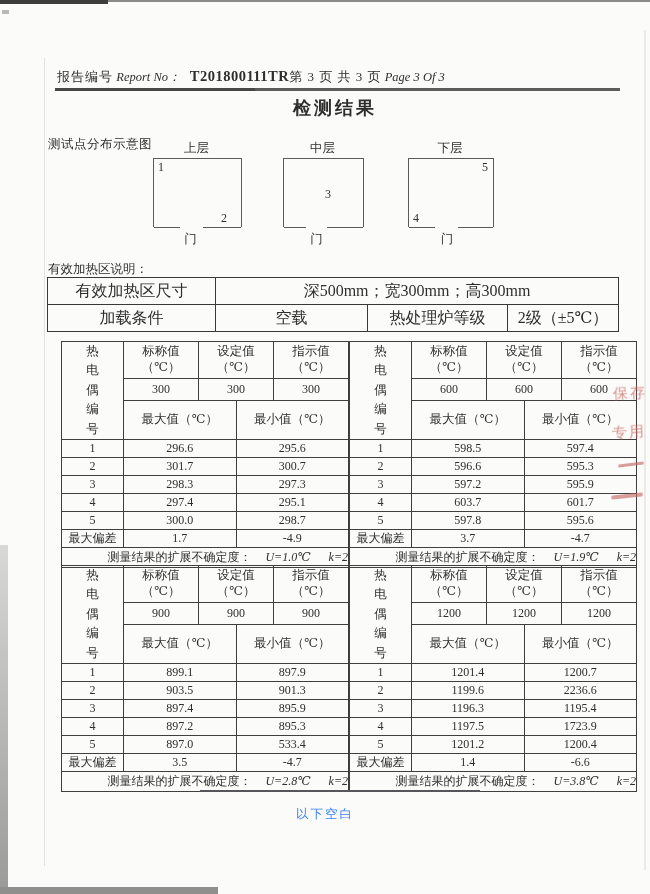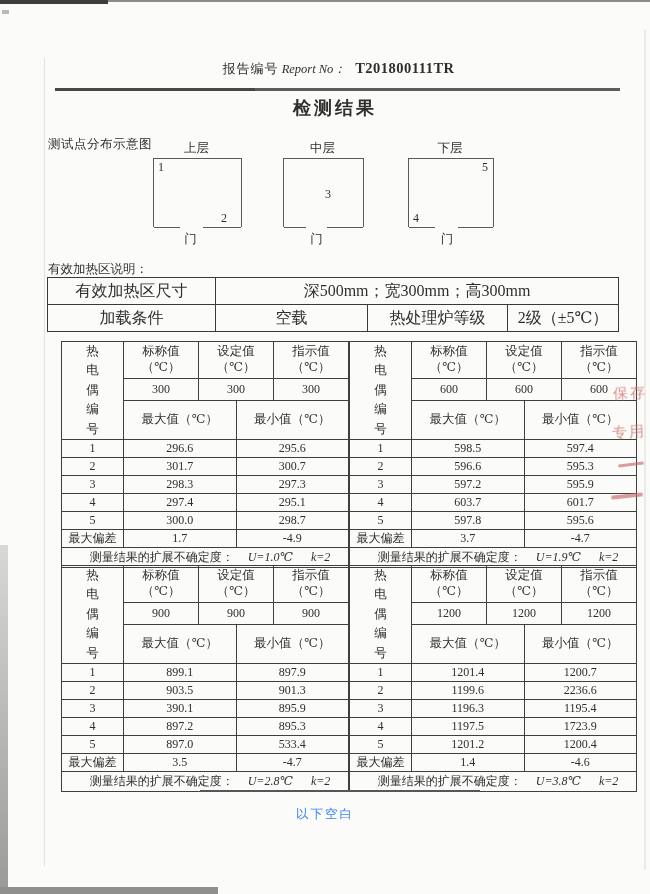--- a/index.html
+++ b/index.html
@@ -9,21 +9,21 @@
   
   .scan-top{position:absolute;top:0;left:0;width:650px;height:2px;background:#8a8a88;}
   .scan-top-dark{position:absolute;top:0;left:0;width:108px;height:4px;background:#3d3d3b;}
   .scan-corner{position:absolute;top:10px;left:2px;width:7px;height:4px;background:#b9b9b7;}
   .scan-left{position:absolute;left:0;top:545px;width:8px;height:349px;background:linear-gradient(#d8d8d6,#9a9a98);}
   .scan-bottom{position:absolute;left:0;top:887px;width:218px;height:7px;background:#8f8f8d;}
   .crease{position:absolute;left:44px;top:58px;width:1px;height:808px;background:#e3e1dd;}
   .right-shadow{position:absolute;left:644px;top:30px;width:2px;height:840px;background:#eceae6;}
 
   
-  .hdr{position:absolute;top:60px;left:57px;width:563px;display:flex;justify-content:center;align-items:baseline;font-size:13px;}
+  .hdr{position:absolute;top:68px;left:57px;width:563px;display:flex;justify-content:flex-start;align-items:baseline;font-size:13px;}
   .hdr .cjk{letter-spacing:1px;}
   .hdr .en{font-style:italic;font-size:12.5px;}
   .hdr .repno{font-weight:bold;font-size:14.5px;letter-spacing:.5px;margin-left:6px;font-style:normal;}
   .rule{position:absolute;top:88px;left:55px;width:565px;height:3px;background:#5c5c5a;}
   .rule-d{position:absolute;top:88px;left:55px;width:200px;height:3px;background:#474745;}
 
   .title-cn{position:absolute;top:96px;left:45px;width:580px;text-align:center;font-size:18px;font-weight:bold;letter-spacing:3px;}
   .title-en{position:absolute;top:119px;left:45px;width:580px;text-align:center;font-size:13.5px;font-weight:bold;font-style:italic;}
 
   .diag-caption{position:absolute;top:136px;left:48px;font-size:12.5px;letter-spacing:.5px;}
@@ -42,21 +42,21 @@
 
   
   .dtwrap{position:absolute;left:45px;display:flex;padding-left:16px;}
   .dt{border-collapse:collapse;table-layout:fixed;width:287px;}
   .dt td{border:1px solid #403f3d;text-align:center;padding:0;font-size:12px;white-space:pre-line;line-height:1.25;}
   .dt{border:1.5px solid #35342f;}
   .dt .h1 td{height:32px;font-size:12.5px;}
   .dt .h2 td{height:18px;}
   .dt .h3 td{height:34px;font-size:12.5px;}
   .dt .dr td{height:17px;}
-  .dt .unc td{height:19px;font-size:12px;text-align:center;padding-left:10px;}
+  .dt .unc td{height:19px;font-size:12px;text-align:right;padding-left:10px;}
   .vtxt{width:15px;margin:0 auto;word-break:break-all;line-height:1.55;font-size:12.5px;}
   .usym{font-style:italic;margin-left:14px;}
   .ksym{font-style:italic;margin-left:18px;}
 
   
   .fline{position:absolute;top:790px;left:200px;width:280px;height:2px;background:#56565a;}
   .fblank{position:absolute;top:806px;left:45px;width:560px;text-align:center;font-size:12.5px;color:#3b82f6;letter-spacing:2px;}
 
   
   .stamp{position:absolute;color:#c96a66;filter:blur(.6px);opacity:.72;font-size:15px;letter-spacing:2px;transform:rotate(-3deg);}
@@ -73,20 +73,24 @@
   <div class="scan-left"></div>
   <div class="scan-bottom"></div>
   <div class="crease"></div>
   <div class="right-shadow"></div>
 
   <div class="hdr">
     <div>
       <span class="cjk">报告编号</span>
       <span class="en">Report No：</span>
       <span class="repno">T201800111TR</span>
+    </div>
+    <div>
+      <span class="cjk">第 3 页 共 3 页</span>
+      <span class="en">Page 3  Of 3</span>
     </div>
   </div>
   <div class="rule"></div>
   <div class="rule-d"></div>
 
   <div class="title-cn">检测结果</div>
 
   <div class="diag-caption">测试点分布示意图</div>
 
   <div class="dlabel" style="left:153px;width:87px;">上层</div>
@@ -291,21 +295,21 @@
             <td colspan="3">899.1</td>
             <td colspan="3">897.9</td>
           </tr>
       <tr class="dr">
             <td>2</td>
             <td colspan="3">903.5</td>
             <td colspan="3">901.3</td>
           </tr>
       <tr class="dr">
             <td>3</td>
-            <td colspan="3">390.1</td>
+            <td colspan="3">897.4</td>
             <td colspan="3">895.9</td>
           </tr>
       <tr class="dr">
             <td>4</td>
             <td colspan="3">897.2</td>
             <td colspan="3">895.3</td>
           </tr>
       <tr class="dr">
             <td>5</td>
             <td colspan="3">897.0</td>
@@ -367,21 +371,21 @@
             <td colspan="3">1723.9</td>
           </tr>
       <tr class="dr">
             <td>5</td>
             <td colspan="3">1201.2</td>
             <td colspan="3">1200.4</td>
           </tr>
       <tr class="dr">
             <td>最大偏差</td>
             <td colspan="3">1.4</td>
-            <td colspan="3">-4.6</td>
+            <td colspan="3">-6.6</td>
           </tr>
       <tr class="unc">
             <td colspan="7"><span>测量结果的扩展不确定度：</span><span class="usym">U=3.8℃</span><span class="ksym">k=2</span></td>
           </tr>
     </tbody>
       </table>
   </div>
 
   <div class="fline"></div>
   <div class="fblank">以下空白</div>

